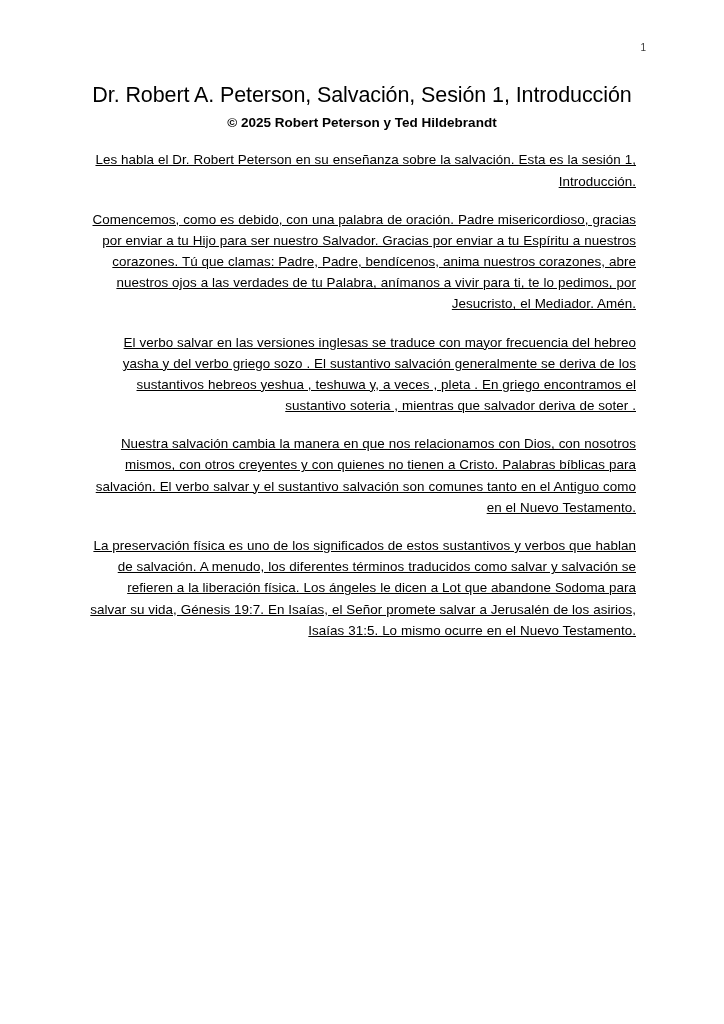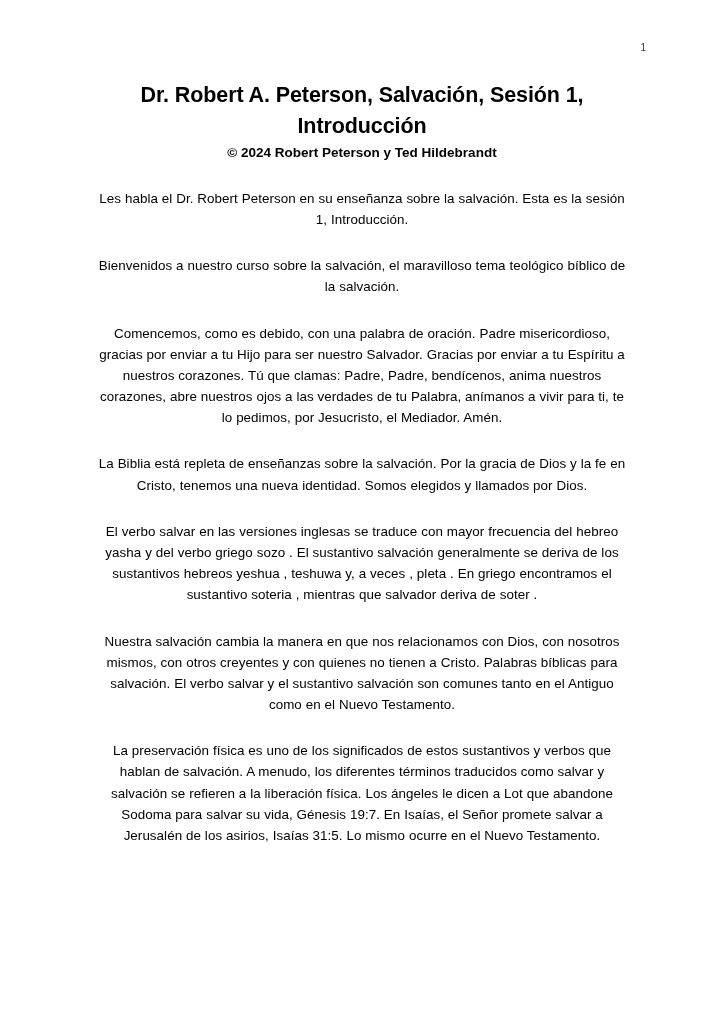--- a/index.html
+++ b/index.html
@@ -30,60 +30,59 @@
     color: #3a3a3a;
     letter-spacing: 0;
   }
   .content {
     padding: 0 88px 0 88px;
   }
   .doc-title {
     margin: 0;
     padding-top: 80px;
     font-size: 21.5px;
-    font-weight: bold;
+    font-weight: normal;
     text-align: center;
     line-height: 1.42;
     letter-spacing: -0.1px;
   }
   .doc-copyright {
     margin: 3px 0 0 0;
     font-size: 13.5px;
     font-weight: bold;
     text-align: center;
     line-height: 1.4;
   }
   .body-text {
-    margin: 8px;
+    margin: 0;
     padding-top: 17px;
     font-size: 13.4px;
     line-height: 1.58;
-    text-align: center;
+    text-align: right;
     letter-spacing: 0.05px;
     word-spacing: 0.1px;
+    text-decoration: underline;
   }
   .body-text:first-of-type {
     padding-top: 22px;
   }
 </style>
 </head>
 <body>
 
 <div class="page">
 
   <div class="page-number">1</div>
 
   <div class="content">
 
     <h1 class="doc-title">Dr. Robert A. Peterson, Salvación, Sesión 1, Introducción</h1>
 
-    <p class="doc-copyright">© 2024 Robert Peterson y Ted Hildebrandt</p>
+    <p class="doc-copyright">© 2025 Robert Peterson y Ted Hildebrandt</p>
 
     <p class="body-text">Les habla el Dr. Robert Peterson en su enseñanza sobre la salvación. Esta es la sesión 1, Introducción.</p>
-    <p class="body-text">Bienvenidos a nuestro curso sobre la salvación, el maravilloso tema teológico bíblico de la salvación.</p>
     <p class="body-text">Comencemos, como es debido, con una palabra de oración. Padre misericordioso, gracias por enviar a tu Hijo para ser nuestro Salvador. Gracias por enviar a tu Espíritu a nuestros corazones. Tú que clamas: Padre, Padre, bendícenos, anima nuestros corazones, abre nuestros ojos a las verdades de tu Palabra, anímanos a vivir para ti, te lo pedimos, por Jesucristo, el Mediador. Amén.</p>
-    <p class="body-text">La Biblia está repleta de enseñanzas sobre la salvación. Por la gracia de Dios y la fe en Cristo, tenemos una nueva identidad. Somos elegidos y llamados por Dios.</p>
     <p class="body-text">El verbo salvar en las versiones inglesas se traduce con mayor frecuencia del hebreo yasha y del verbo griego sozo . El sustantivo salvación generalmente se deriva de los sustantivos hebreos yeshua , teshuwa y, a veces , pleta . En griego encontramos el sustantivo soteria , mientras que salvador deriva de soter .</p>
     <p class="body-text">Nuestra salvación cambia la manera en que nos relacionamos con Dios, con nosotros mismos, con otros creyentes y con quienes no tienen a Cristo. Palabras bíblicas para salvación. El verbo salvar y el sustantivo salvación son comunes tanto en el Antiguo como en el Nuevo Testamento.</p>
     <p class="body-text">La preservación física es uno de los significados de estos sustantivos y verbos que hablan de salvación. A menudo, los diferentes términos traducidos como salvar y salvación se refieren a la liberación física. Los ángeles le dicen a Lot que abandone Sodoma para salvar su vida, Génesis 19:7. En Isaías, el Señor promete salvar a Jerusalén de los asirios, Isaías 31:5. Lo mismo ocurre en el Nuevo Testamento.</p>
 
   </div>
 </div>
 
 </body></html>

